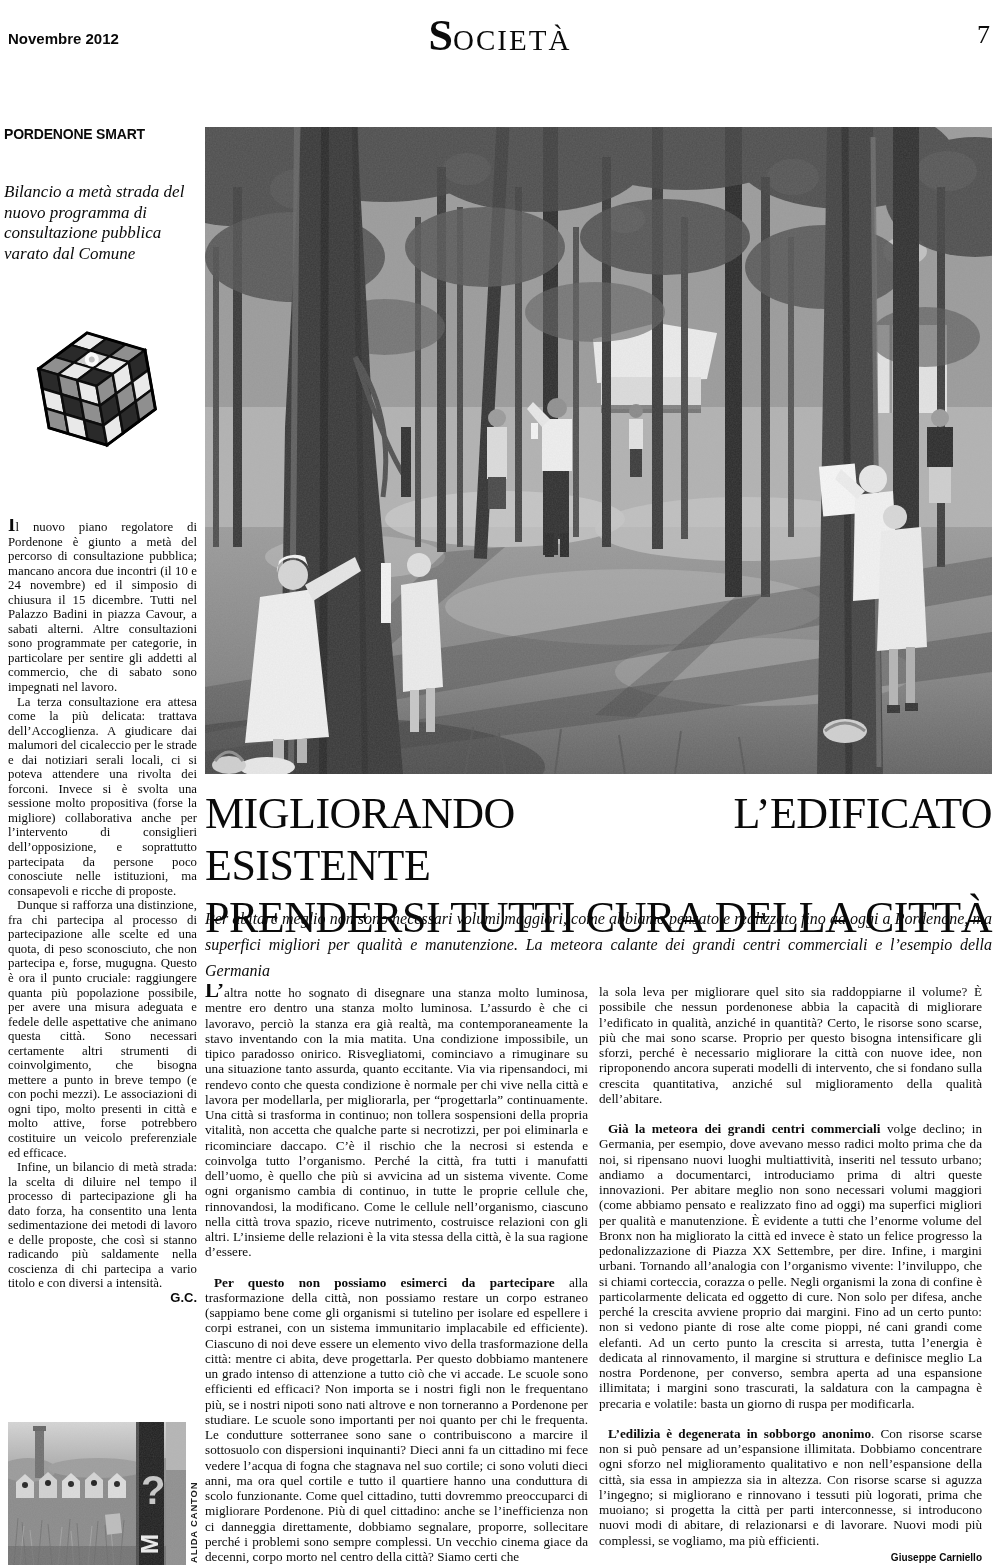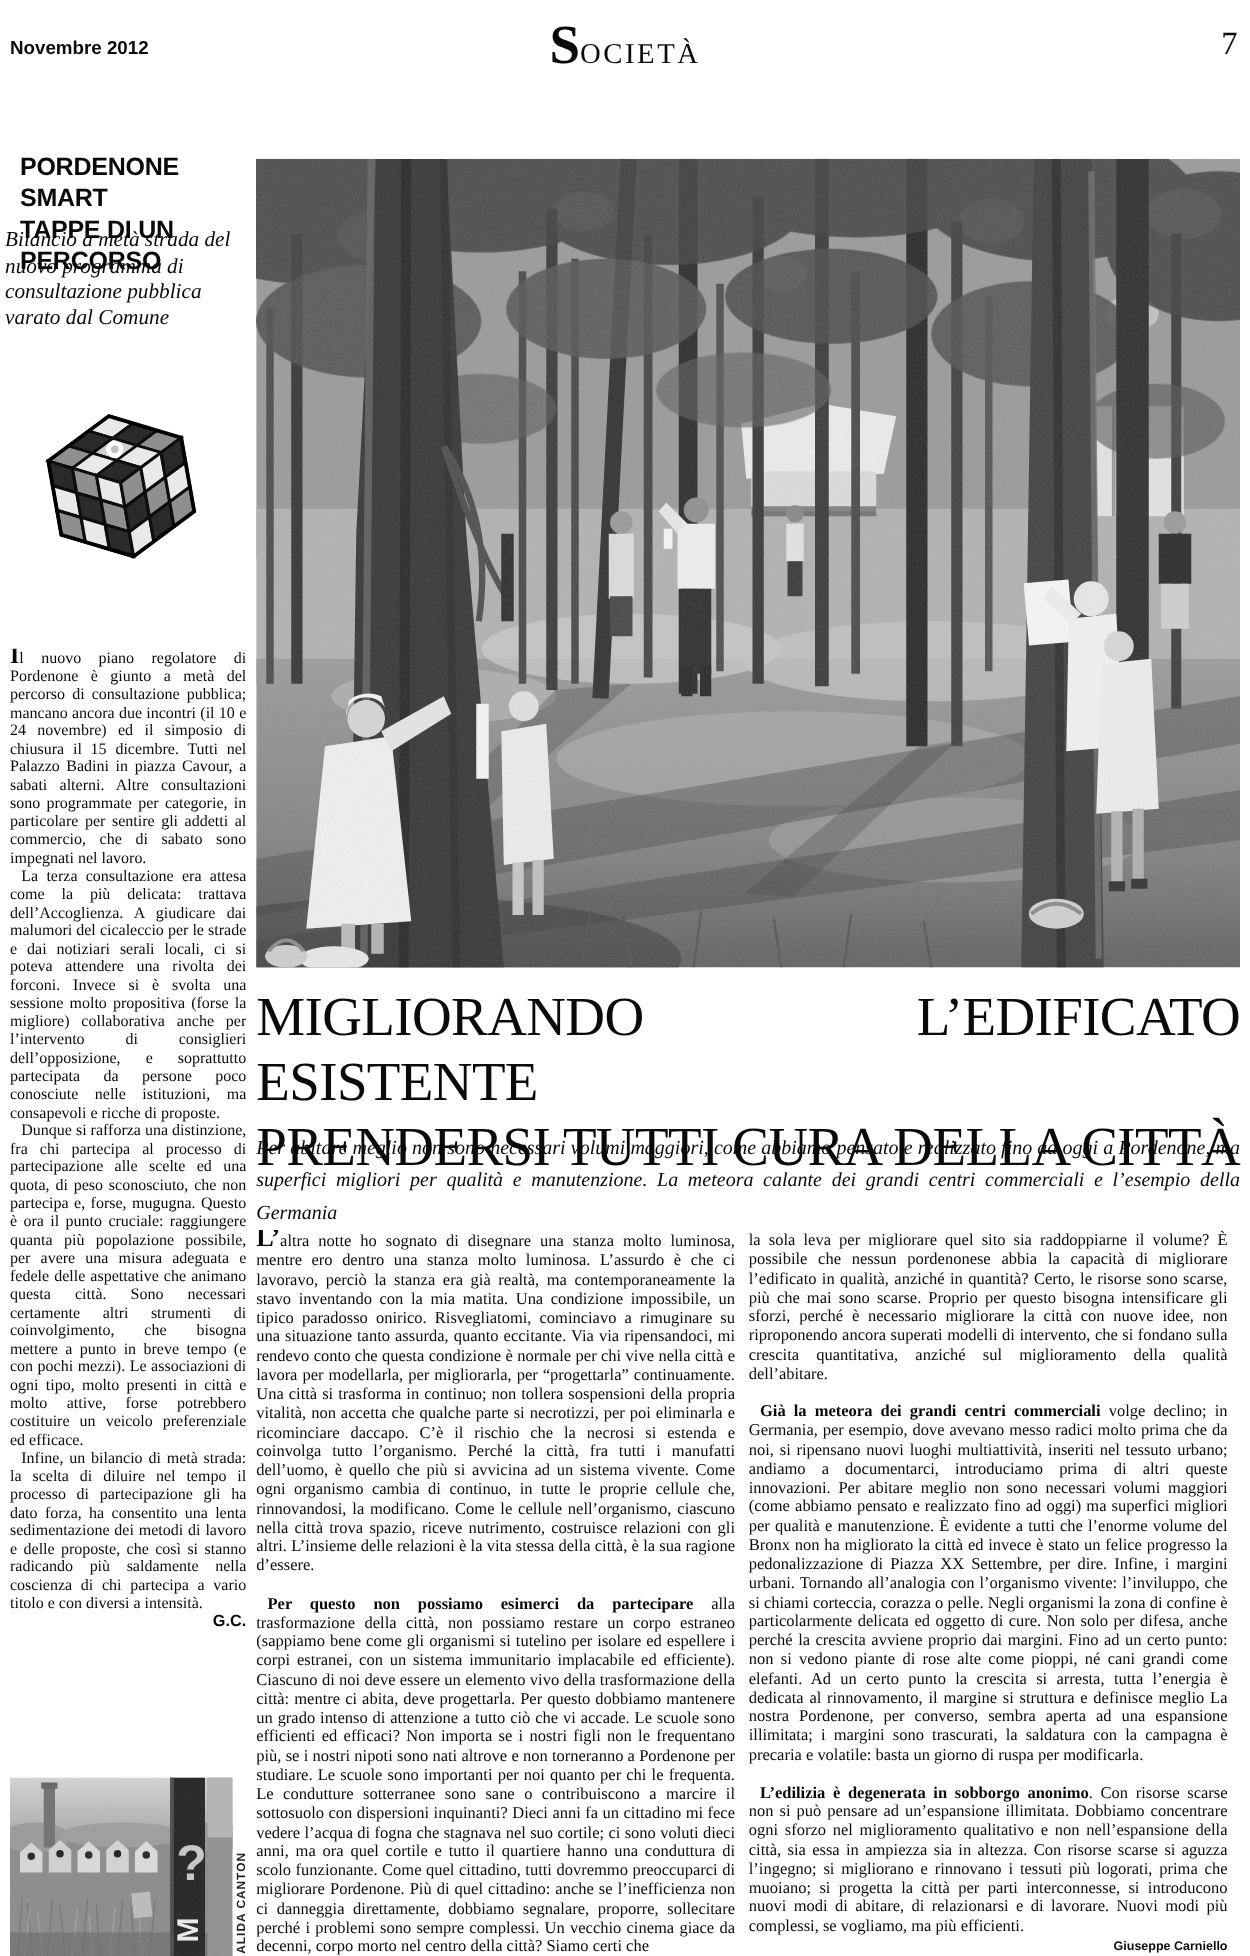--- a/index.html
+++ b/index.html
@@ -12,29 +12,29 @@
   .masthead-date{
     position:absolute;left:8px;top:30px;
     font-family:"Liberation Sans","DejaVu Sans",sans-serif;
     font-weight:bold;font-size:15px;letter-spacing:0px;
   }
   .masthead-title{
     position:absolute;left:0;right:0;top:14px;text-align:center;
     font-family:"Liberation Serif","DejaVu Serif",serif;
   }
   .masthead-title .big-s{font-size:44px;line-height:44px;font-weight:bold;}
-  .masthead-title .rest{font-size:23px;letter-spacing:2px;font-weight:normal;}
+  .masthead-title .rest{font-size:29px;letter-spacing:2px;font-weight:normal;}
   .masthead-pagenum{
     position:absolute;right:10px;top:20px;font-size:26px;
   }
   
   .kicker{
-    position:absolute;left:16px;top:122px;width:190px;margin:0;
+    position:absolute;left:4px;top:122px;width:190px;margin:0;
     font-family:"Liberation Sans","DejaVu Sans",sans-serif;
-    font-weight:bold;font-size:20px;line-height:25px;letter-spacing:-0.2px;
+    font-weight:bold;font-size:14px;line-height:25px;letter-spacing:-0.2px;
   }
   .deck{
     position:absolute;left:4px;top:182px;width:190px;margin:0;
     font-style:italic;font-size:17px;line-height:20.5px;
   }
   .cube-fig{position:absolute;left:6px;top:300px;width:182px;height:205px;margin:0;}
   .sidebar-body{
     position:absolute;left:8px;top:519px;width:189px;height:890px;
     font-size:12.8px;line-height:14.55px;text-align:justify;
     overflow:hidden;hyphens:auto;
@@ -89,21 +89,20 @@
 <body>
 
 <div class="page">
 
   <div class="masthead-date">Novembre 2012</div>
   <div class="masthead-title"><span class="big-s">S</span><span class="rest">OCIETÀ</span></div>
   <div class="masthead-pagenum">7</div>
 
   <h2 class="kicker">
     <span style="display:block">PORDENONE SMART</span>
-    <span style="display:block">TAPPE DI UN PERCORSO</span>
   </h2>
   <p class="deck">Bilancio a metà strada del nuovo programma di consultazione pubblica varato dal Comune</p>
 
   <figure class="cube-fig">
     <svg width="182" height="205" viewBox="0 0 182 205">
       <g transform="translate(7,14) rotate(-10 84 75)">
 
         <g transform="matrix(-54,27,54,27,84,18)" stroke="#0d0d0d" stroke-width="0.045">
           <rect x="0" y="0" width=".3333" height=".3333" fill="#e9e9e9"></rect>
             <rect x=".3333" y="0" width=".3333" height=".3333" fill="#2a2a2a"></rect>

